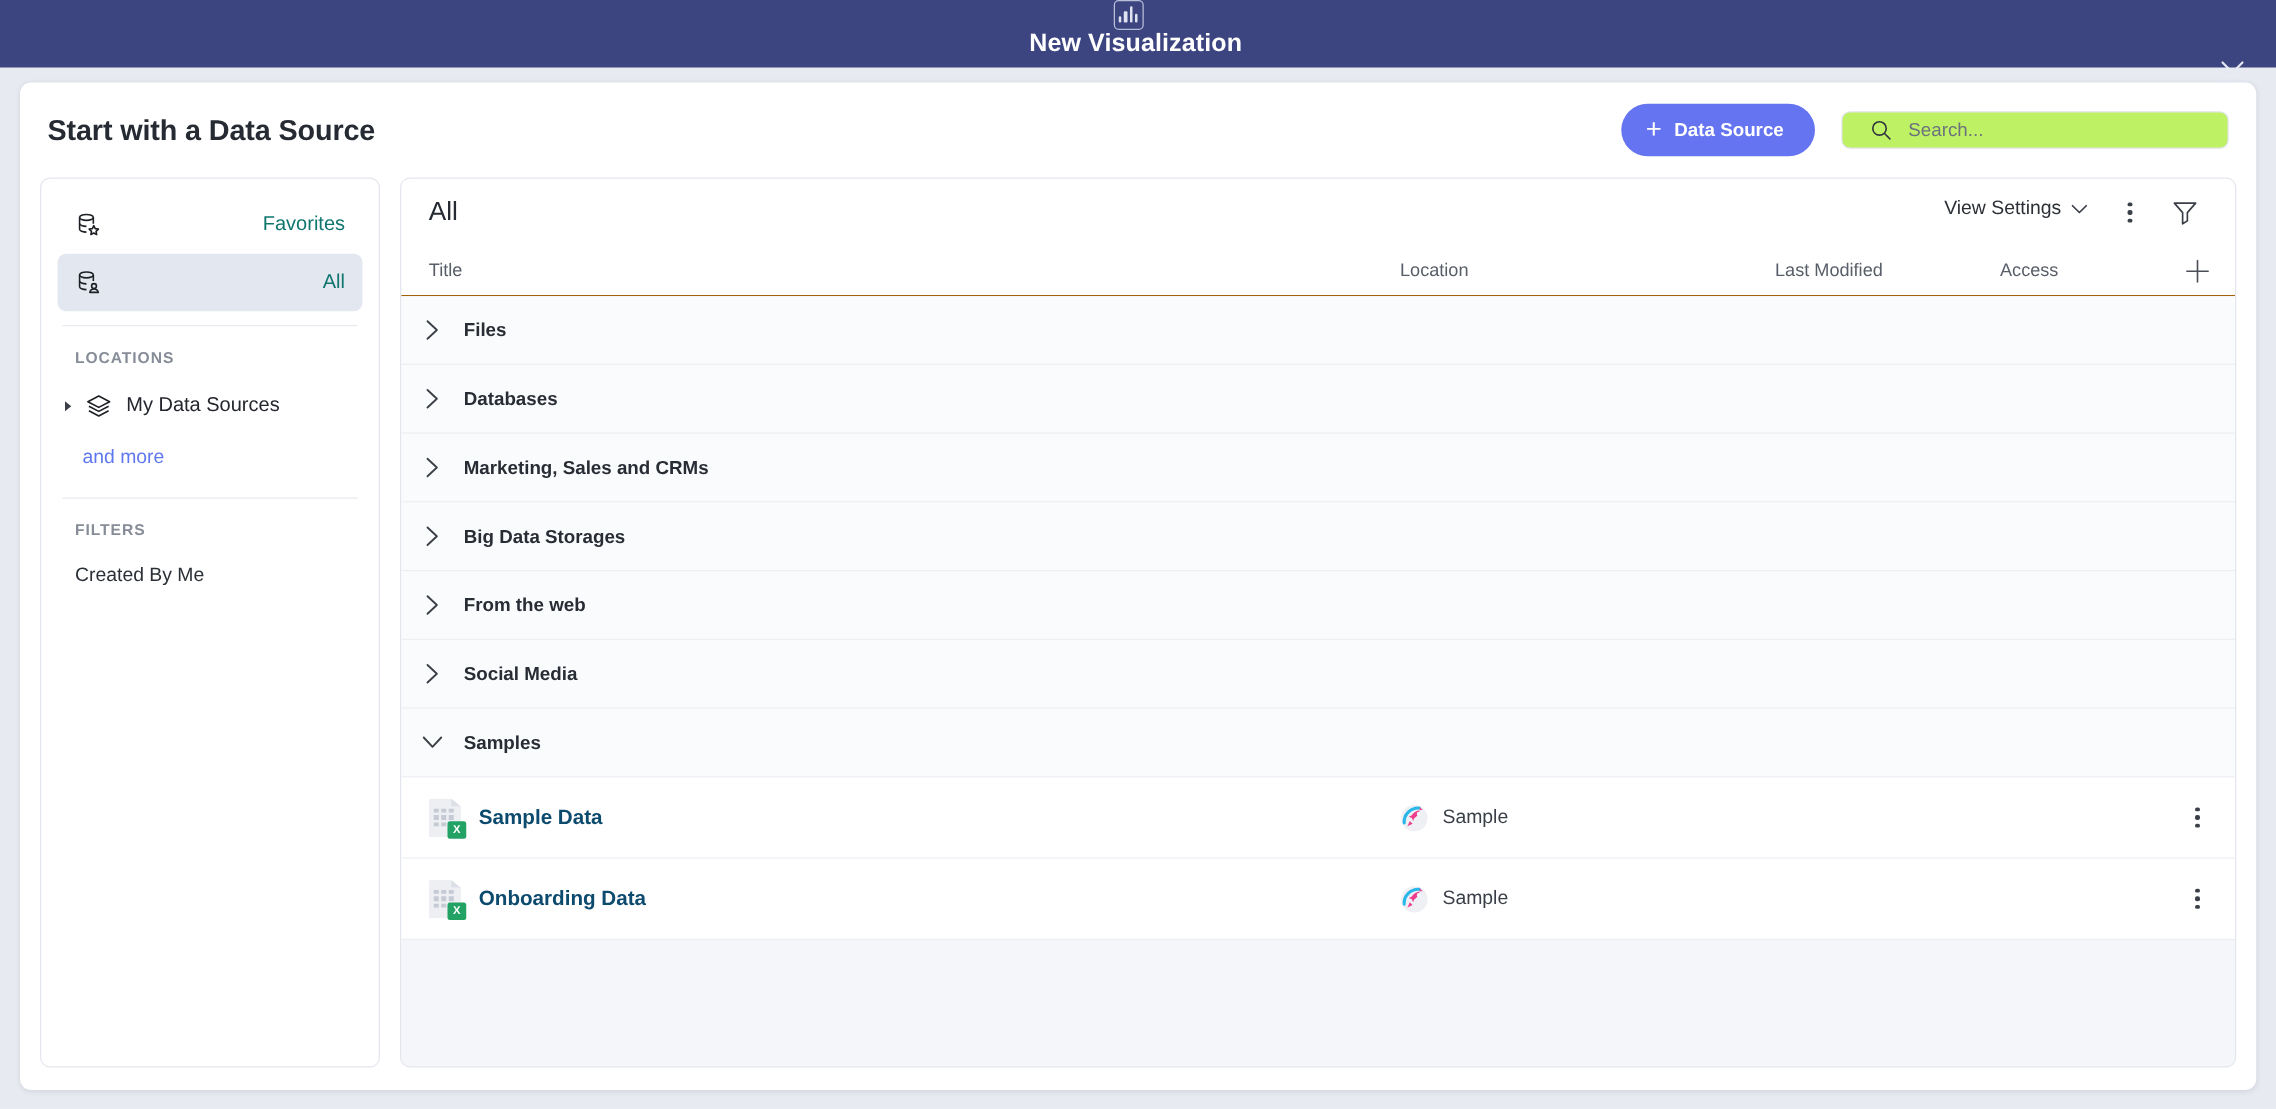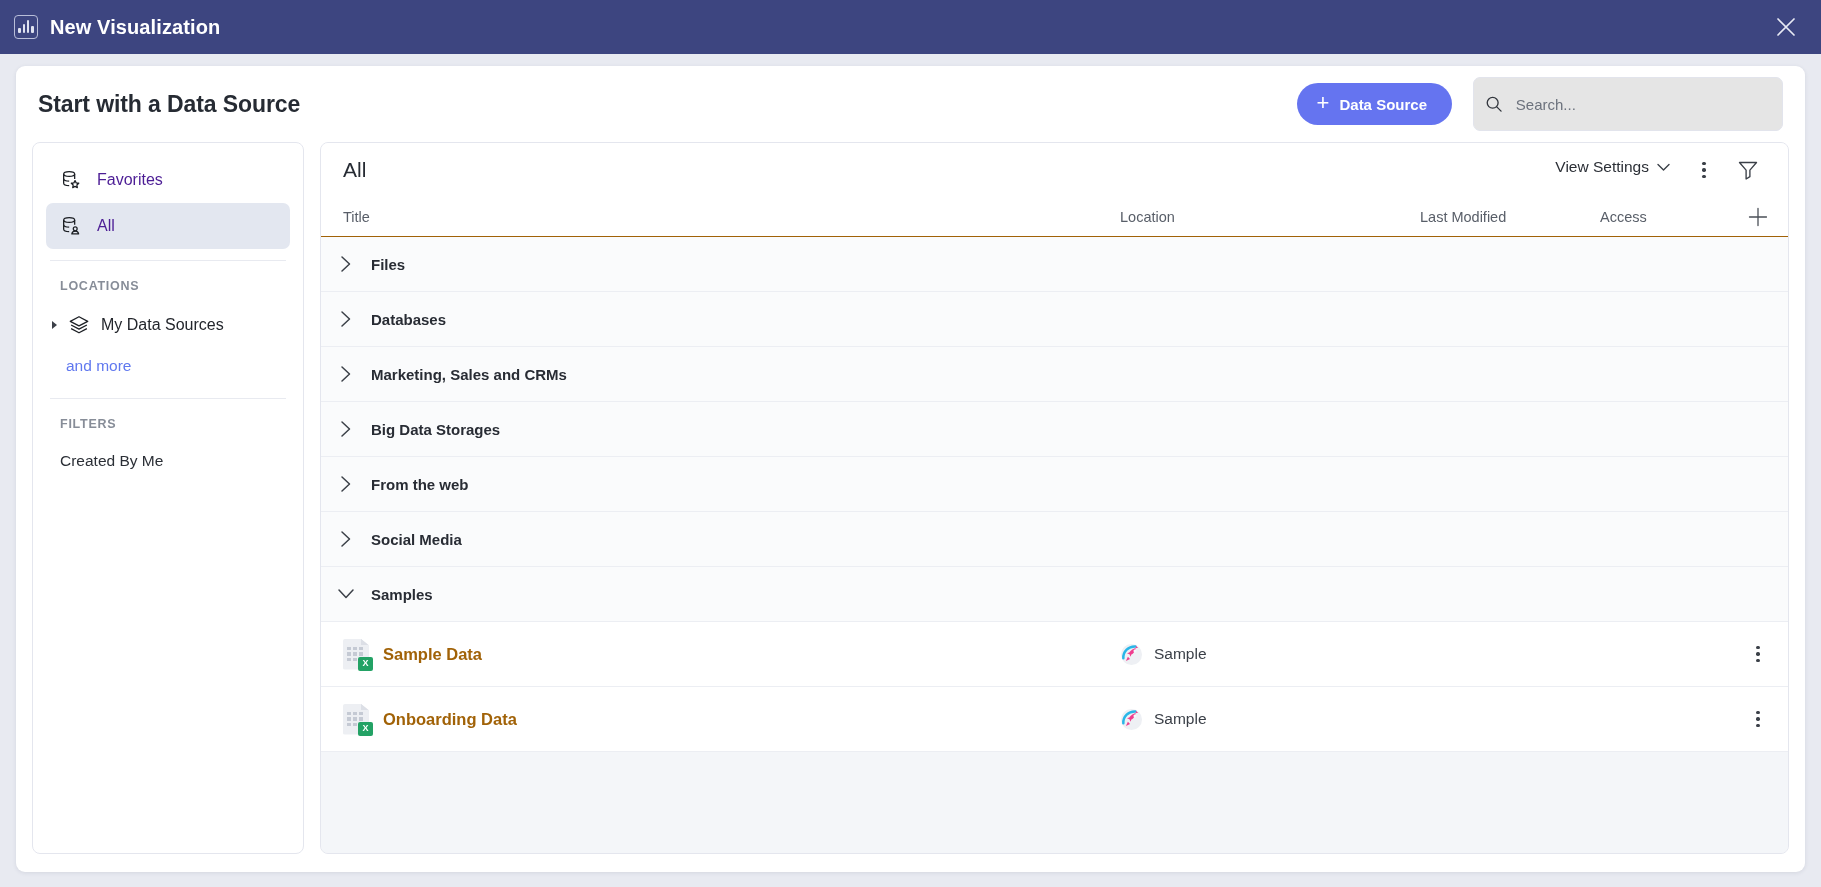--- a/index.html
+++ b/index.html
@@ -14,20 +14,21 @@
   
   .titlebar {
     position: absolute;
     top: 0; left: 0;
     width: 1821px;
     height: 54px;
     background: #3d4580;
     display: flex;
     align-items: center;
     padding: 0 18px 0 14px;
+    flex-direction: column;
   }
   .logo-box {
     width: 24px; height: 24px;
     border: 1.6px solid #b9bed9;
     border-radius: 4px;
     display: flex; align-items: flex-end; justify-content: center;
     gap: 2px;
     padding-bottom: 5px;
     margin-right: 12px;
     flex: none;
@@ -99,28 +100,28 @@
     white-space: nowrap;
   }
   .plus-glyph {
     font-size: 22px;
     font-weight: normal;
     line-height: 1;
     margin-top: -2px;
   }
   .search-wrap {
     width: 310px;
-    height: 54px;
+    height: 30px;
     border: 1px solid #e2e4ec;
     border-radius: 7px;
     display: flex;
     align-items: center;
-    padding: 0 11px;
+    padding: 0 22px;
     gap: 13px;
-    background: #e5e5e5;
+    background: #bef264;
   }
   .search-wrap input {
     border: none;
     outline: none;
     font-size: 15px;
     color: #2c3038;
     font-family: "Liberation Sans", sans-serif;
     width: 100%;
     background: transparent;
   }
@@ -144,22 +145,23 @@
     padding: 14px 13px 0 13px;
   }
   .nav-item {
     height: 46px;
     display: flex;
     align-items: center;
     gap: 15px;
     padding: 0 14px;
     border-radius: 7px;
     cursor: pointer;
-    color: #4c1d95;
+    color: #0f766e;
     font-size: 16px;
+    justify-content: space-between;
   }
   .nav-item.active { background: #e3e7f0; }
   .nav-ico { width: 22px; height: 22px; flex: none; display:block; }
   .sep { height: 1px; background: #e8eaf0; margin: 11px 4px 0 4px; }
   .group-label {
     font-size: 12.5px;
     font-weight: bold;
     color: #878d98;
     letter-spacing: .75px;
     padding: 18px 14px 10px 14px;
@@ -330,21 +332,21 @@
     border-radius: 2px;
     color: #fff;
     font-size: 9px;
     font-weight: bold;
     display: flex; align-items: center; justify-content: center;
     line-height: 1;
   }
   .item-name {
     font-size: 16.5px;
     font-weight: bold;
-    color: #a16207;
+    color: #0c4a6e;
   }
   .loc-cell {
     width: 300px; flex:none;
     display: flex; align-items: center; gap: 11px;
     font-size: 15.5px; color: #3a3f47;
   }
   .rocket {
     width: 23px; height: 23px; flex:none;
   }
   .mod-cell { width: 180px; flex:none; }

